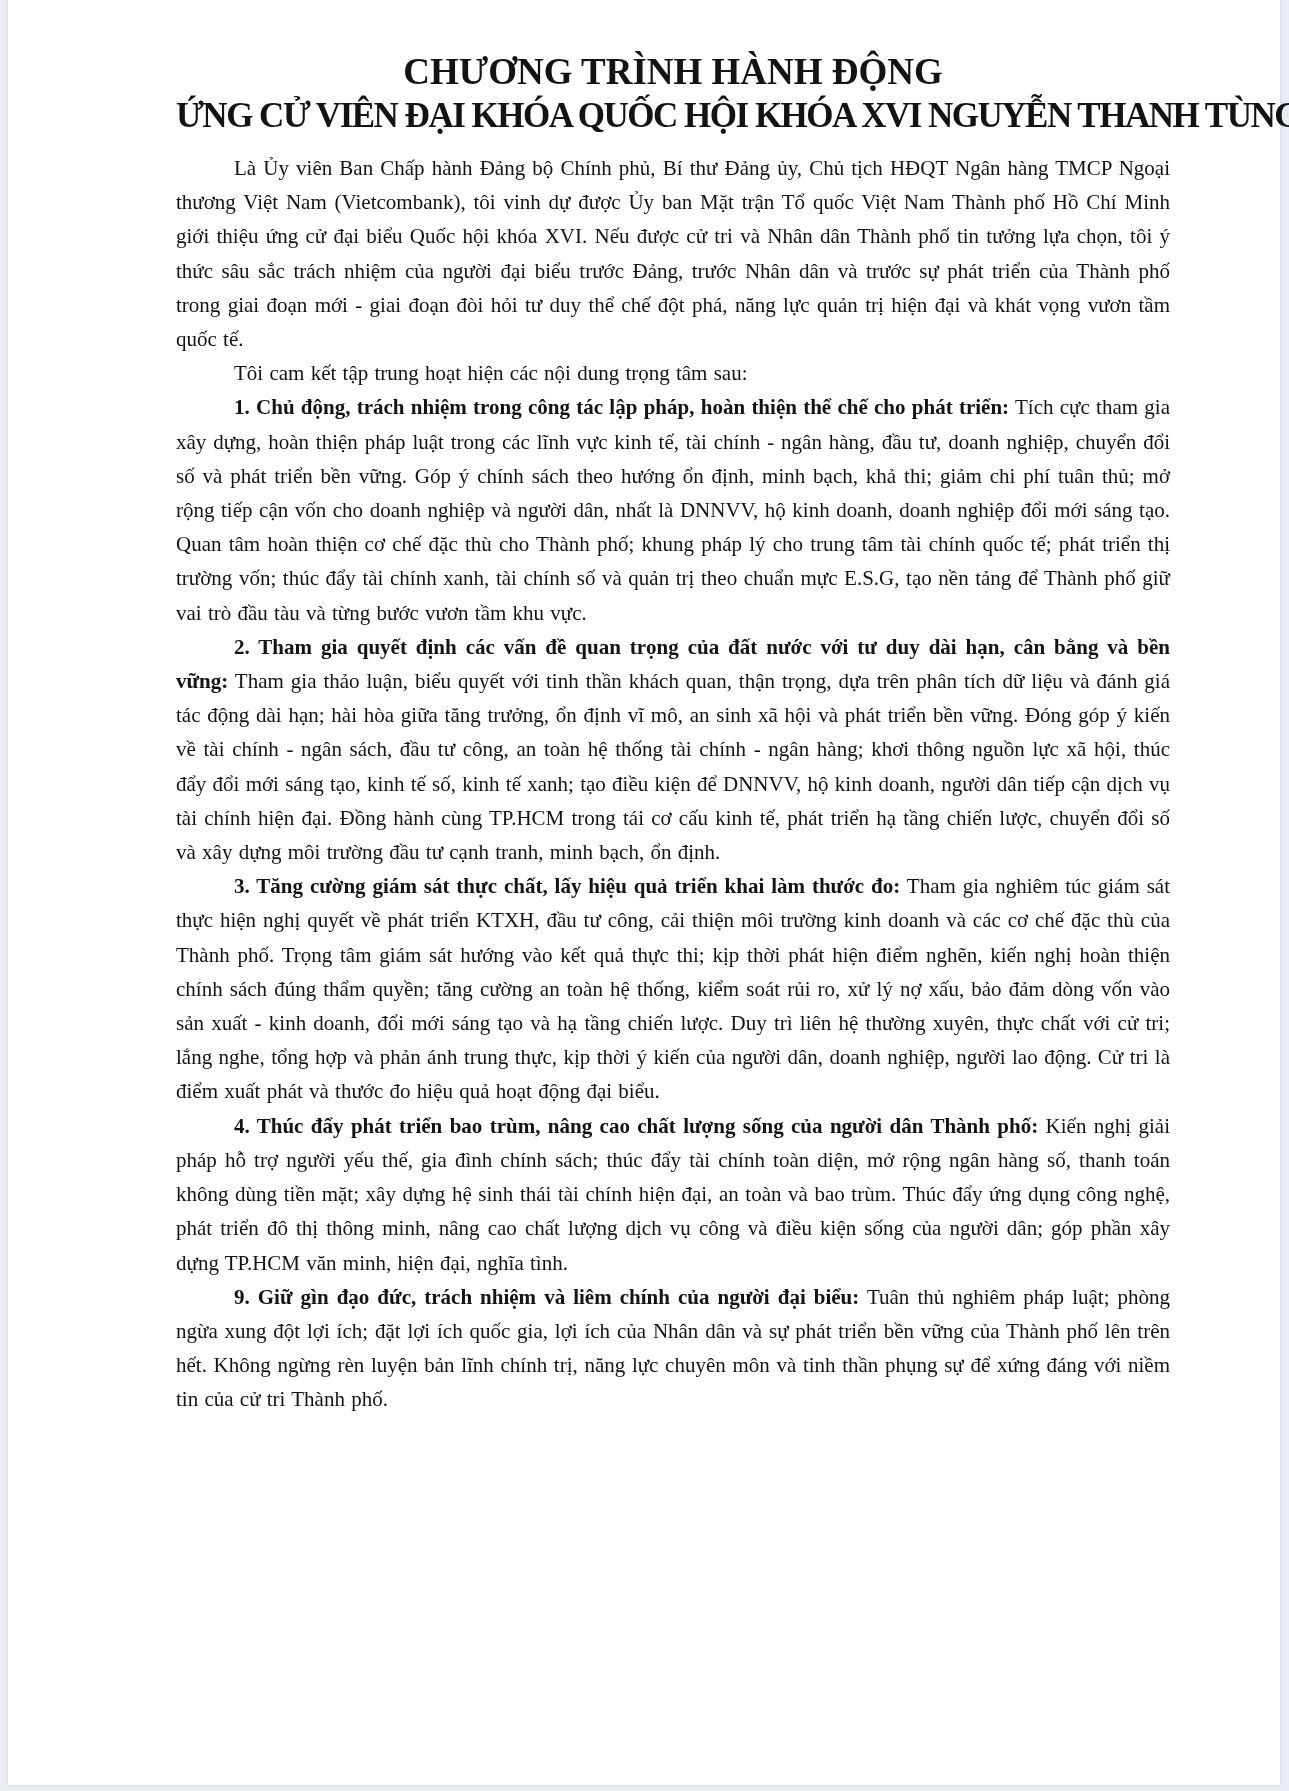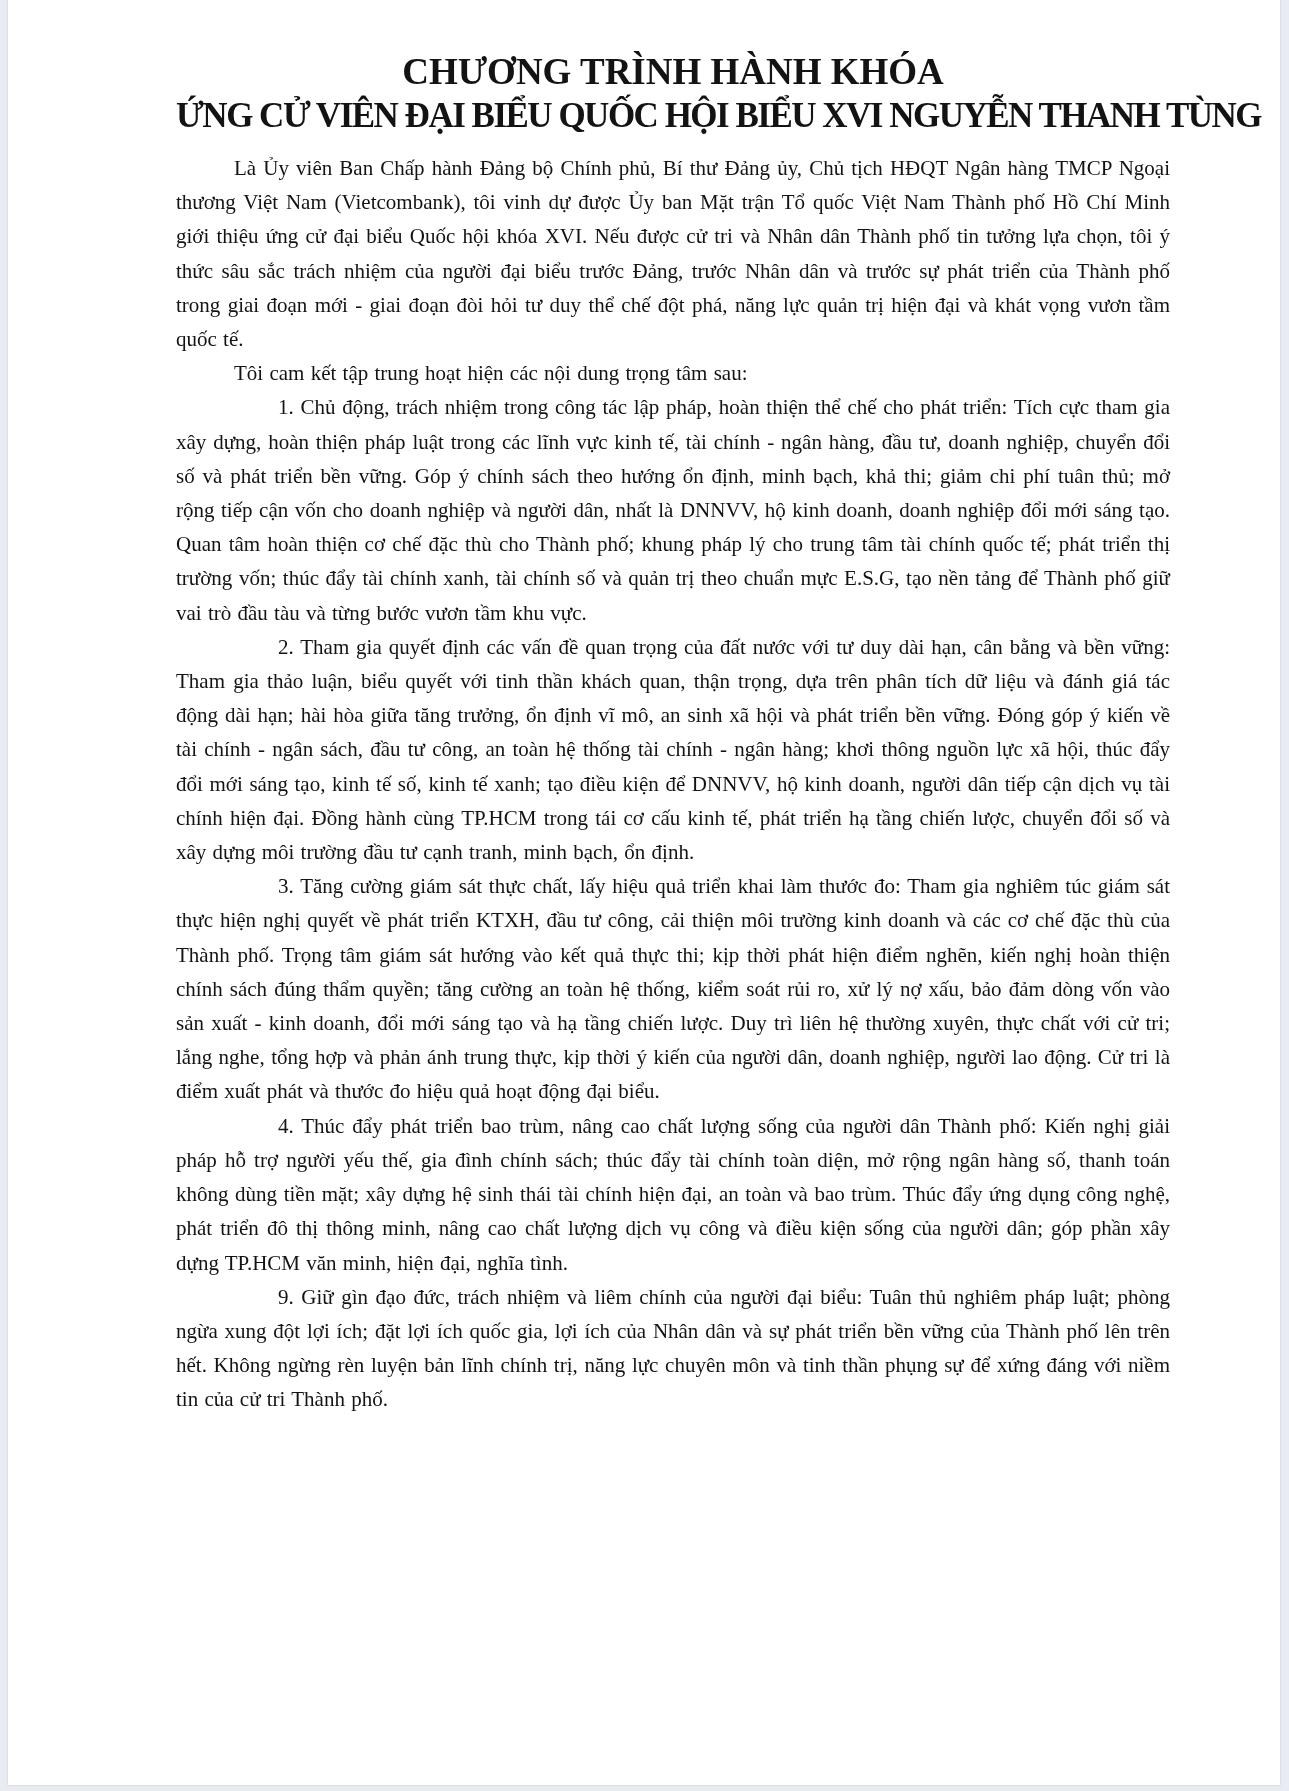--- a/index.html
+++ b/index.html
@@ -49,33 +49,32 @@
   }
   .doc-text p {
     margin: 0;
     font-size: 21px;
     line-height: 34.2px;
     text-align: justify;
     text-indent: 58px;
     word-spacing: 1px;
   }
   .doc-text p b {
-    font-weight: normal;
-    margin-left: 44px;
+    font-weight: bold;
   }
 </style>
 </head>
 <body>
 
 <div class="page">
   <div class="content">
 
     <div class="title-block">
-      <div class="title-line1">CHƯƠNG TRÌNH HÀNH KHÓA</div>
-      <div class="title-line2">ỨNG CỬ VIÊN ĐẠI BIỂU QUỐC HỘI BIỂU XVI NGUYỄN THANH TÙNG</div>
+      <div class="title-line1">CHƯƠNG TRÌNH HÀNH ĐỘNG</div>
+      <div class="title-line2">ỨNG CỬ VIÊN ĐẠI KHÓA QUỐC HỘI KHÓA XVI NGUYỄN THANH TÙNG</div>
     </div>
 
     <div class="doc-text">
       <p>Là Ủy viên Ban Chấp hành Đảng bộ Chính phủ, Bí thư Đảng ủy, Chủ tịch HĐQT Ngân hàng TMCP Ngoại thương Việt Nam (Vietcombank), tôi vinh dự được Ủy ban Mặt trận Tổ quốc Việt Nam Thành phố Hồ Chí Minh giới thiệu ứng cử đại biểu Quốc hội khóa XVI. Nếu được cử tri và Nhân dân Thành phố tin tưởng lựa chọn, tôi ý thức sâu sắc trách nhiệm của người đại biểu trước Đảng, trước Nhân dân và trước sự phát triển của Thành phố trong giai đoạn mới - giai đoạn đòi hỏi tư duy thể chế đột phá, năng lực quản trị hiện đại và khát vọng vươn tầm quốc tế.</p>
 
       <p>Tôi cam kết tập trung hoạt hiện các nội dung trọng tâm sau:</p>
 
       <p><b>1. Chủ động, trách nhiệm trong công tác lập pháp, hoàn thiện thể chế cho phát triển:</b><span> Tích cực tham gia xây dựng, hoàn thiện pháp luật trong các lĩnh vực kinh tế, tài chính - ngân hàng, đầu tư, doanh nghiệp, chuyển đổi số và phát triển bền vững. Góp ý chính sách theo hướng ổn định, minh bạch, khả thi; giảm chi phí tuân thủ; mở rộng tiếp cận vốn cho doanh nghiệp và người dân, nhất là DNNVV, hộ kinh doanh, doanh nghiệp đổi mới sáng tạo. Quan tâm hoàn thiện cơ chế đặc thù cho Thành phố; khung pháp lý cho trung tâm tài chính quốc tế; phát triển thị trường vốn; thúc đẩy tài chính xanh, tài chính số và quản trị theo chuẩn mực E.S.G, tạo nền tảng để Thành phố giữ vai trò đầu tàu và từng bước vươn tầm khu vực.</span></p>
 
       <p><b>2. Tham gia quyết định các vấn đề quan trọng của đất nước với tư duy dài hạn, cân bằng và bền vững:</b><span> Tham gia thảo luận, biểu quyết với tinh thần khách quan, thận trọng, dựa trên phân tích dữ liệu và đánh giá tác động dài hạn; hài hòa giữa tăng trưởng, ổn định vĩ mô, an sinh xã hội và phát triển bền vững. Đóng góp ý kiến về tài chính - ngân sách, đầu tư công, an toàn hệ thống tài chính - ngân hàng; khơi thông nguồn lực xã hội, thúc đẩy đổi mới sáng tạo, kinh tế số, kinh tế xanh; tạo điều kiện để DNNVV, hộ kinh doanh, người dân tiếp cận dịch vụ tài chính hiện đại. Đồng hành cùng TP.HCM trong tái cơ cấu kinh tế, phát triển hạ tầng chiến lược, chuyển đổi số và xây dựng môi trường đầu tư cạnh tranh, minh bạch, ổn định.</span></p>

